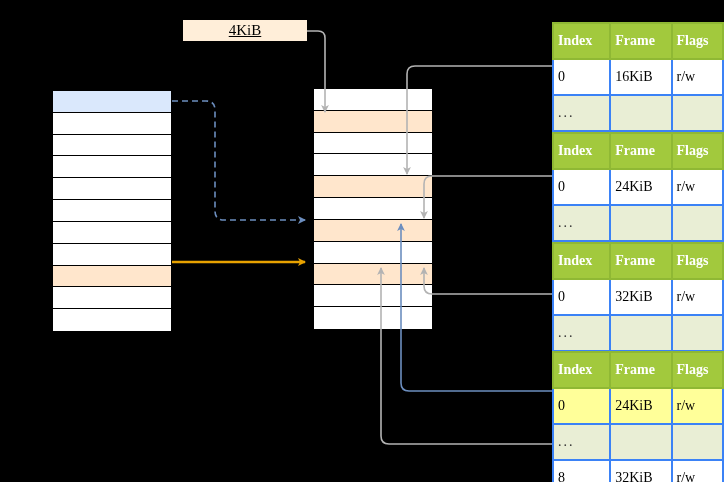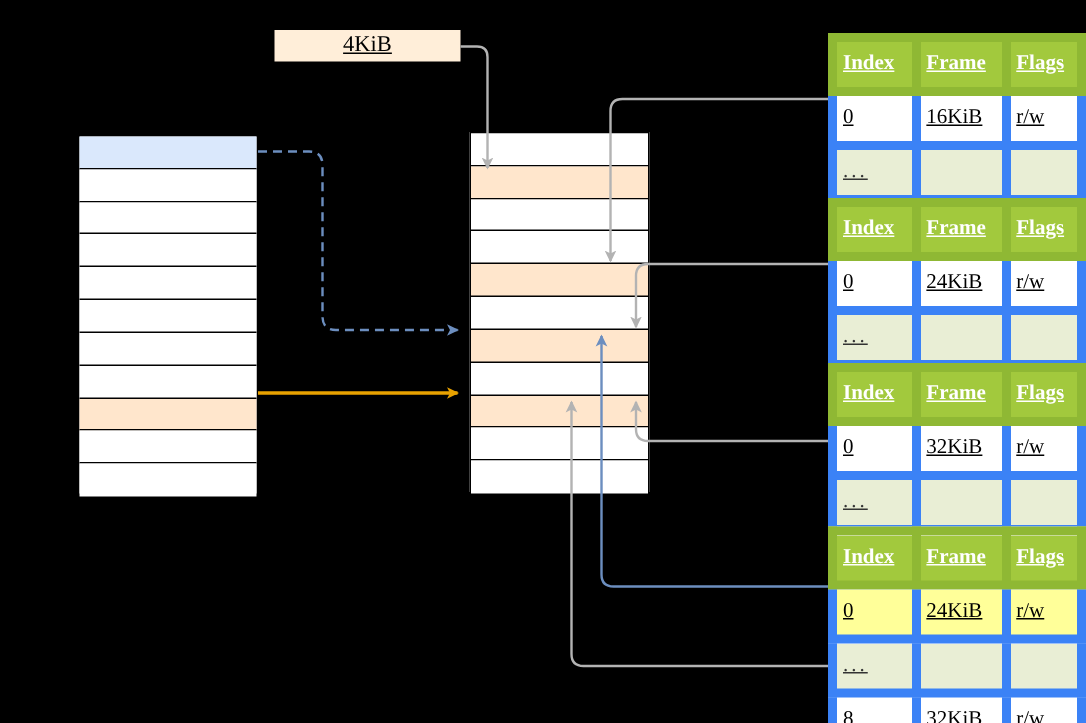--- a/index.html
+++ b/index.html
@@ -56,29 +56,28 @@
 
   
   .ptable {
     position: absolute;
     border-collapse: collapse;
     border-spacing: 0;
     background: #ffffff;
     table-layout: fixed;
   }
   .ptable th, .ptable td {
-    border: 6px solid #3b82f6;
+    border: 2px solid #3b82f6;
     box-sizing: border-box;
     height: 36px;
     padding: 0 4px;
     font-size: 14px;
     line-height: 24px;
     white-space: nowrap;
     overflow: hidden;
-    text-decoration: underline;
   }
   .ptable th {
     background: #a2c93d;
     color: #ffffff;
     font-weight: bold;
     text-align: left;
     border-color: #8fb834;
   }
   .ptable td {
     background: #ffffff;

